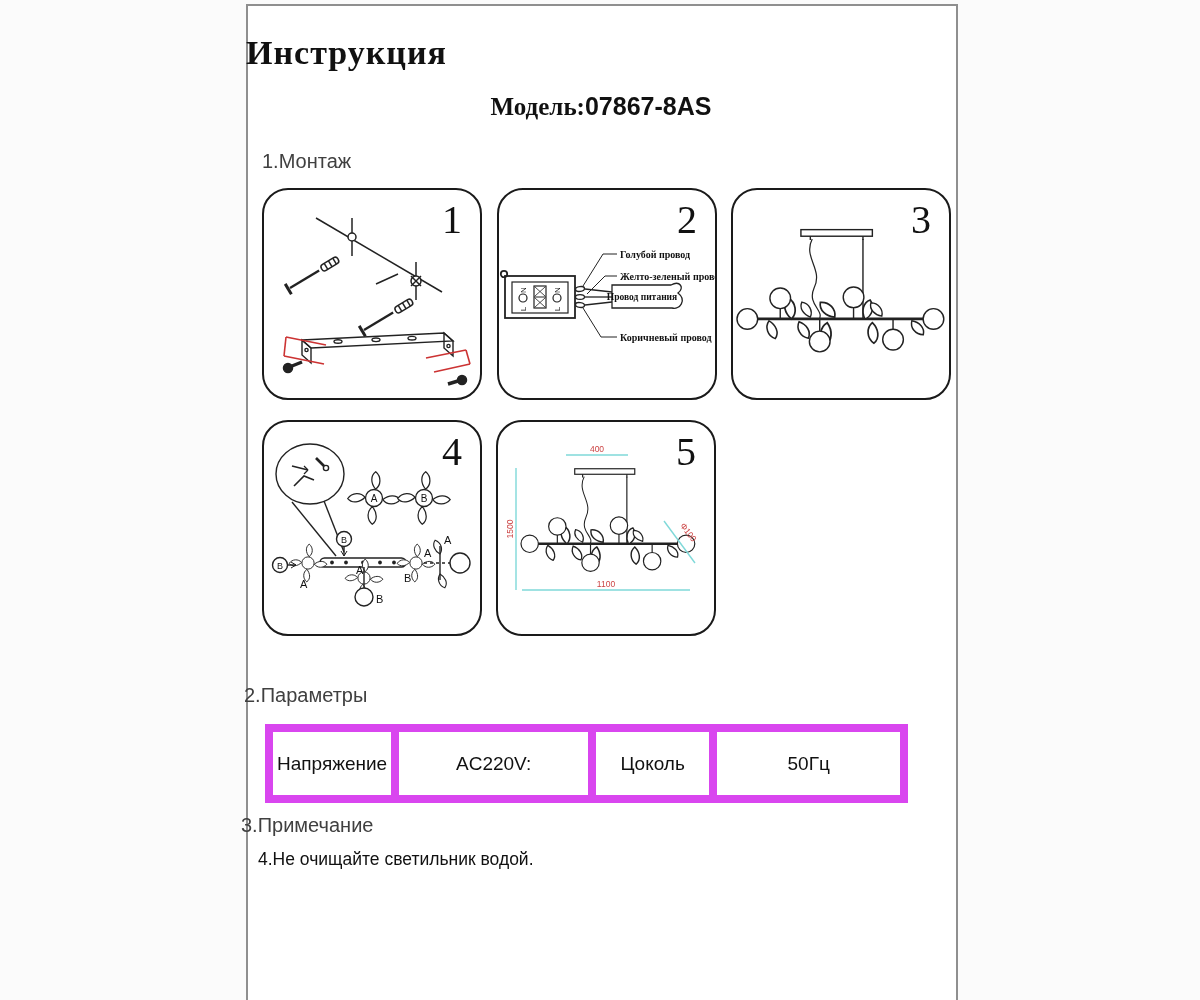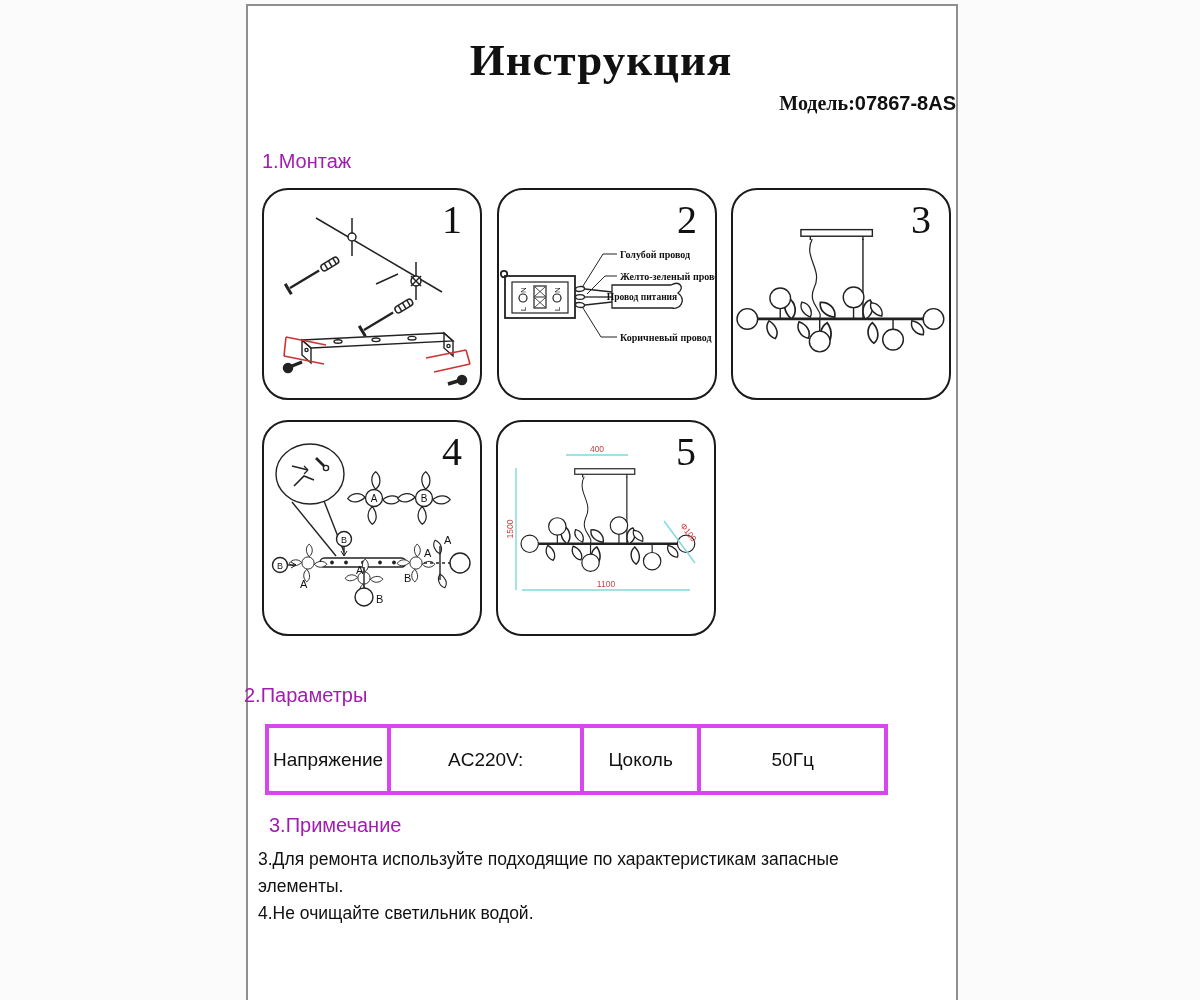--- a/index.html
+++ b/index.html
@@ -1,31 +1,31 @@
 <!DOCTYPE html>
 <html><head>
 <meta charset="utf-8">
 <style>
   html,body{margin:0;padding:0;}
   body{width:1200px;height:1000px;background:#fbfbfb;position:relative;overflow:hidden;
        font-family:"Liberation Sans",sans-serif;color:#111;}
   .page{position:absolute;left:246px;top:4px;width:708px;height:996px;background:#ffffff;
         border-left:2px solid #8f8f8f;border-right:2px solid #8f8f8f;border-top:2px solid #8f8f8f;}
-  .title{position:absolute;left:246px;top:34px;width:710px;text-align:center;
-         font-family:"Liberation Serif",serif;font-weight:bold;font-size:45px;letter-spacing:1px;}
-  .model-line{position:absolute;left:246px;top:92px;width:710px;text-align:right;font-size:20px;}
+  .title{position:absolute;left:246px;top:34px;width:710px;
+         font-family:"Liberation Serif",serif;font-weight:bold;font-size:34px;letter-spacing:1px;}
+  .model-line{position:absolute;left:246px;top:92px;width:710px;text-align:center;font-size:25px;}
   .model-line .mlabel{font-family:"Liberation Serif",serif;font-weight:bold;}
   .model-line .mval{font-family:"Liberation Sans",sans-serif;font-weight:bold;}
-  .sec{position:absolute;font-size:20px;color:#a21caf;}
+  .sec{position:absolute;font-size:20px;color:#404040;}
   .box{position:absolute;width:216px;height:208px;background:#fff;border:2px solid #1a1a1a;border-radius:26px;}
   .box.tall{height:212px;}
   .stepnum{position:absolute;right:18px;top:6px;font-family:"Liberation Serif",serif;font-size:40px;color:#111;}
   .box svg{position:absolute;left:0;top:0;}
   table.params{position:absolute;left:265px;top:724px;border-collapse:collapse;table-layout:fixed;}
-  table.params td{border:4px solid #d946ef;text-align:center;font-size:19px;height:31px;padding:16px 4px;
+  table.params td{border:8px solid #d946ef;text-align:center;font-size:19px;height:31px;padding:16px 4px;
                   font-family:"Liberation Sans",sans-serif;}
   .notes{position:absolute;left:258px;top:846px;width:668px;font-size:17.5px;line-height:27px;}
   .note-item{white-space:normal;}
   text{font-family:"Liberation Sans",sans-serif;}
   .serifsmall{font-family:"Liberation Serif",serif;font-weight:bold;}
 </style>
 </head>
 <body>
 
 <div class="page"></div>
@@ -279,19 +279,18 @@
   <tbody>
       <tr>
     <td style="width:108px">Напряжение</td>
     <td style="width:181px">AC220V:</td>
     <td style="width:105px">Цоколь</td>
     <td style="width:175px">50Гц</td>
   </tr>
 </tbody>
   </table>
 
-<div class="sec" style="left:269px;top:814px;text-align:right;">3.Примечание</div>
+<div class="sec" style="left:241px;top:814px;text-align:right;">3.Примечание</div>
 
 <div class="notes">
-  <div class="note-item">3.Для ремонта используйте подходящие по характеристикам запасные элементы.</div>
   <div class="note-item">4.Не очищайте светильник водой.</div>
 
 </div>
 
 </body></html>

